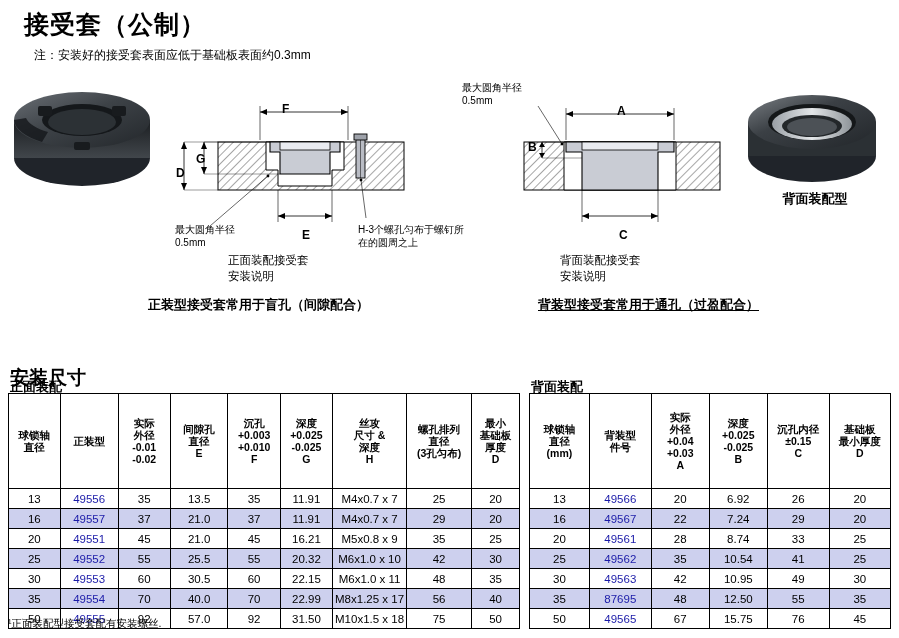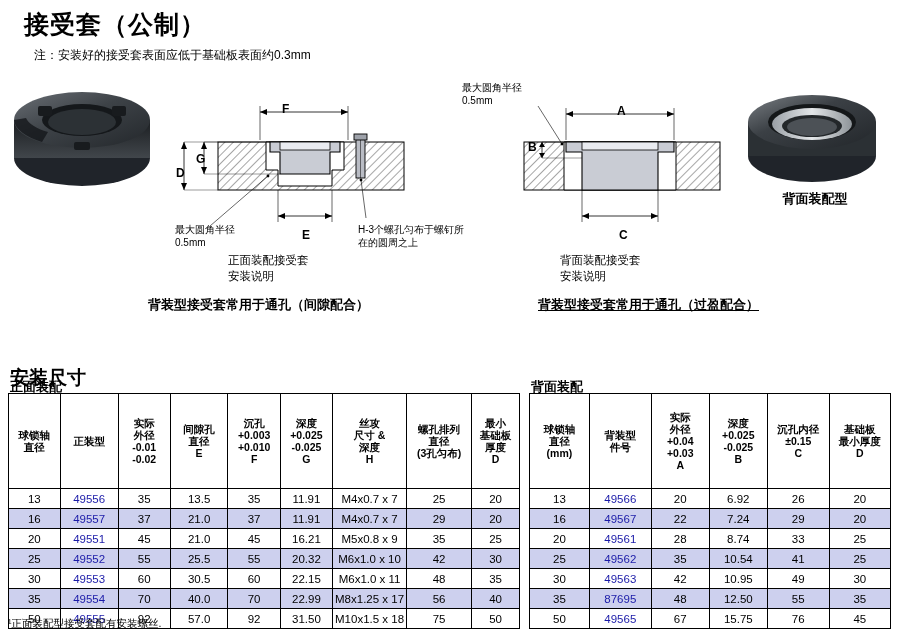--- a/index.html
+++ b/index.html
@@ -171,21 +171,21 @@
       <line x1="196" y1="132" x2="191" y2="94" stroke="#000" stroke-width="0.6"></line>
       <circle cx="191" cy="94" r="1.4" fill="#000"></circle>
     </svg>
   </div>
   <div class="diagram-label" style="left:175px;top:224px;white-space:pre;">最大圆角半径
 0.5mm</div>
   <div class="diagram-label" style="left:358px;top:224px;white-space:pre;">H-3个螺孔匀布于螺钉所
 在的圆周之上</div>
   <div class="diagram-caption" style="left:228px;top:253px;width:130px;white-space:pre;text-align:left;">正面装配接受套
 安装说明</div>
-  <div class="diagram-title" style="left:148px;top:296px;">背装型接受套常用于通孔（间隙配合）</div>
+  <div class="diagram-title" style="left:148px;top:296px;">正装型接受套常用于盲孔（间隙配合）</div>
 
   <div style="position:absolute;left:282px;top:102px;font-size:12px;font-weight:bold;">F</div>
   <div style="position:absolute;left:196px;top:152px;font-size:12px;font-weight:bold;">G</div>
   <div style="position:absolute;left:176px;top:166px;font-size:12px;font-weight:bold;">D</div>
   <div style="position:absolute;left:302px;top:228px;font-size:12px;font-weight:bold;">E</div>
 
   <div class="svgbox" style="left:500px;top:86px;width:250px;height:160px;">
     <svg width="250" height="160" viewBox="0 0 250 160">
       <defs>
         <pattern id="hatchR" width="6" height="6" patternUnits="userSpaceOnUse" patternTransform="rotate(45)">

